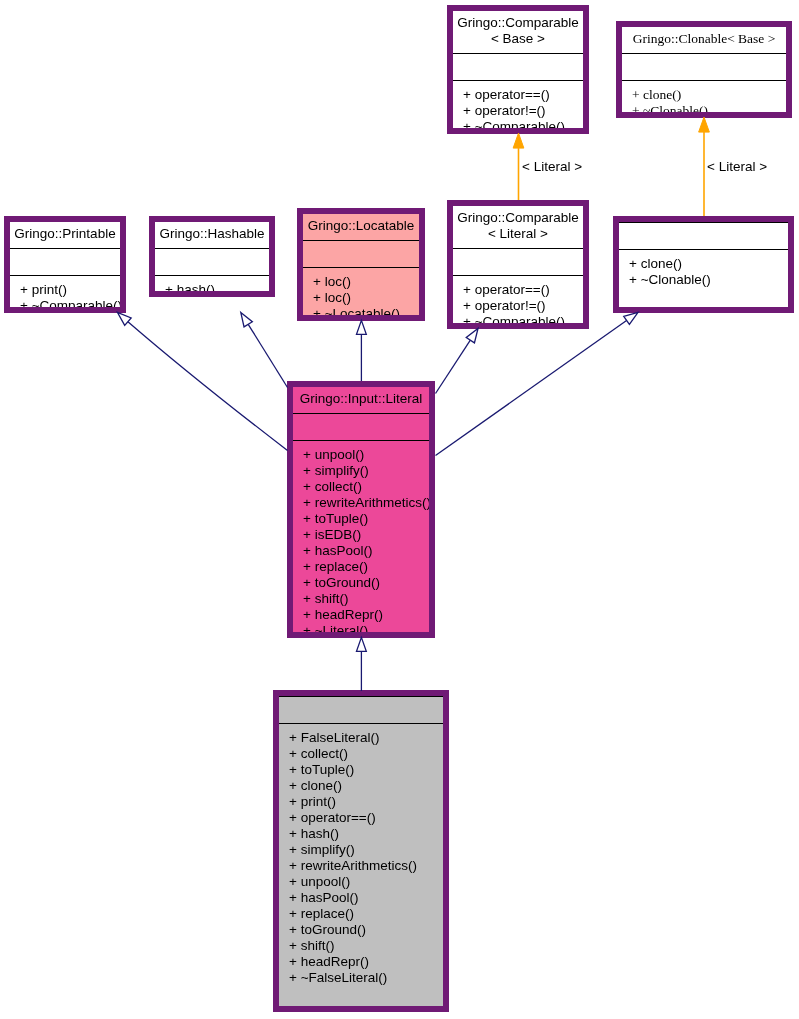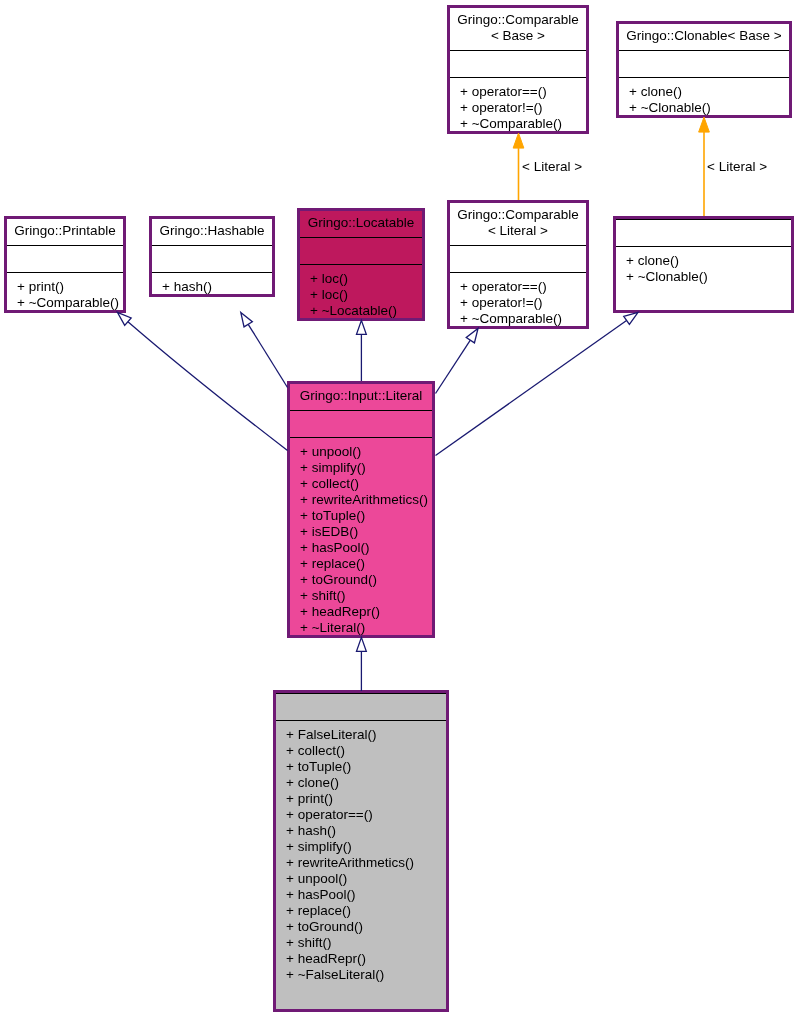--- a/index.html
+++ b/index.html
@@ -2,21 +2,21 @@
 <html><head>
 <meta charset="utf-8">
 <style>
   html,body{margin:0;padding:0;background:#ffffff;}
   body{width:799px;height:1019px;position:relative;overflow:hidden;
        font-family:"Liberation Sans",sans-serif;
        -webkit-font-smoothing:antialiased;}
 
   #graph{position:absolute;left:0;top:0;width:799px;height:1019px;}
   .uml-node{position:absolute;box-sizing:border-box;
-            border:3px solid #701a75;background:#ffffff;overflow:hidden;}
+            border:6px solid #701a75;background:#ffffff;overflow:hidden;}
   .uml-title{text-align:center;font-size:13.5px;color:#000000;
              line-height:16px;padding-top:4.4px;padding-bottom:5.4px;}
   .uml-sep{height:1px;background:#000000;}
   .uml-attrs{height:26px;}
   .uml-methods{font-size:13.5px;line-height:16px;color:#000000;
                padding-left:10px;padding-top:6.4px;}
   .uml-line{white-space:nowrap;transform:translateZ(0);}
   .edge-label{position:absolute;font-size:13.5px;line-height:14px;
               color:#000000;white-space:nowrap;transform:translateZ(0);}
   #edges{position:absolute;left:0;top:0;width:799px;height:1019px;z-index:3;pointer-events:none;}
@@ -69,21 +69,21 @@
     </div>
     <div class="uml-sep"></div>
     <div class="uml-attrs"></div>
     <div class="uml-sep"></div>
     <div class="uml-methods">
       <div class="uml-line">+ operator==()</div>
       <div class="uml-line">+ operator!=()</div>
       <div class="uml-line">+ ~Comparable()</div>
     </div>
   </div>
-  <div class="uml-node" style="left:616px;top:21px;width:176px;height:97px;background:#ffffff;">
+  <div class="uml-node" style="left:616px;top:21px;width:176px;height:97px;background:#ffffff;font-family:Liberation Serif, serif;">
     <div class="uml-title">
       <div class="uml-line">Gringo::Clonable&lt; Base &gt;</div>
     </div>
     <div class="uml-sep"></div>
     <div class="uml-attrs"></div>
     <div class="uml-sep"></div>
     <div class="uml-methods">
       <div class="uml-line">+ clone()</div>
       <div class="uml-line">+ ~Clonable()</div>
     </div>
@@ -105,21 +105,21 @@
       <div class="uml-line">Gringo::Hashable</div>
     </div>
     <div class="uml-sep"></div>
     <div class="uml-attrs"></div>
     <div class="uml-sep"></div>
     <div class="uml-methods">
       <div class="uml-line">+ hash()</div>
       <div class="uml-line">+ ~Hashable()</div>
     </div>
   </div>
-  <div class="uml-node" style="left:297px;top:208px;width:128px;height:113px;background:#be185d;">
+  <div class="uml-node" style="left:297px;top:208px;width:128px;height:113px;background:#fca5a5;">
     <div class="uml-title">
       <div class="uml-line">Gringo::Locatable</div>
     </div>
     <div class="uml-sep"></div>
     <div class="uml-attrs"></div>
     <div class="uml-sep"></div>
     <div class="uml-methods">
       <div class="uml-line">+ loc()</div>
       <div class="uml-line">+ loc()</div>
       <div class="uml-line">+ ~Locatable()</div>

